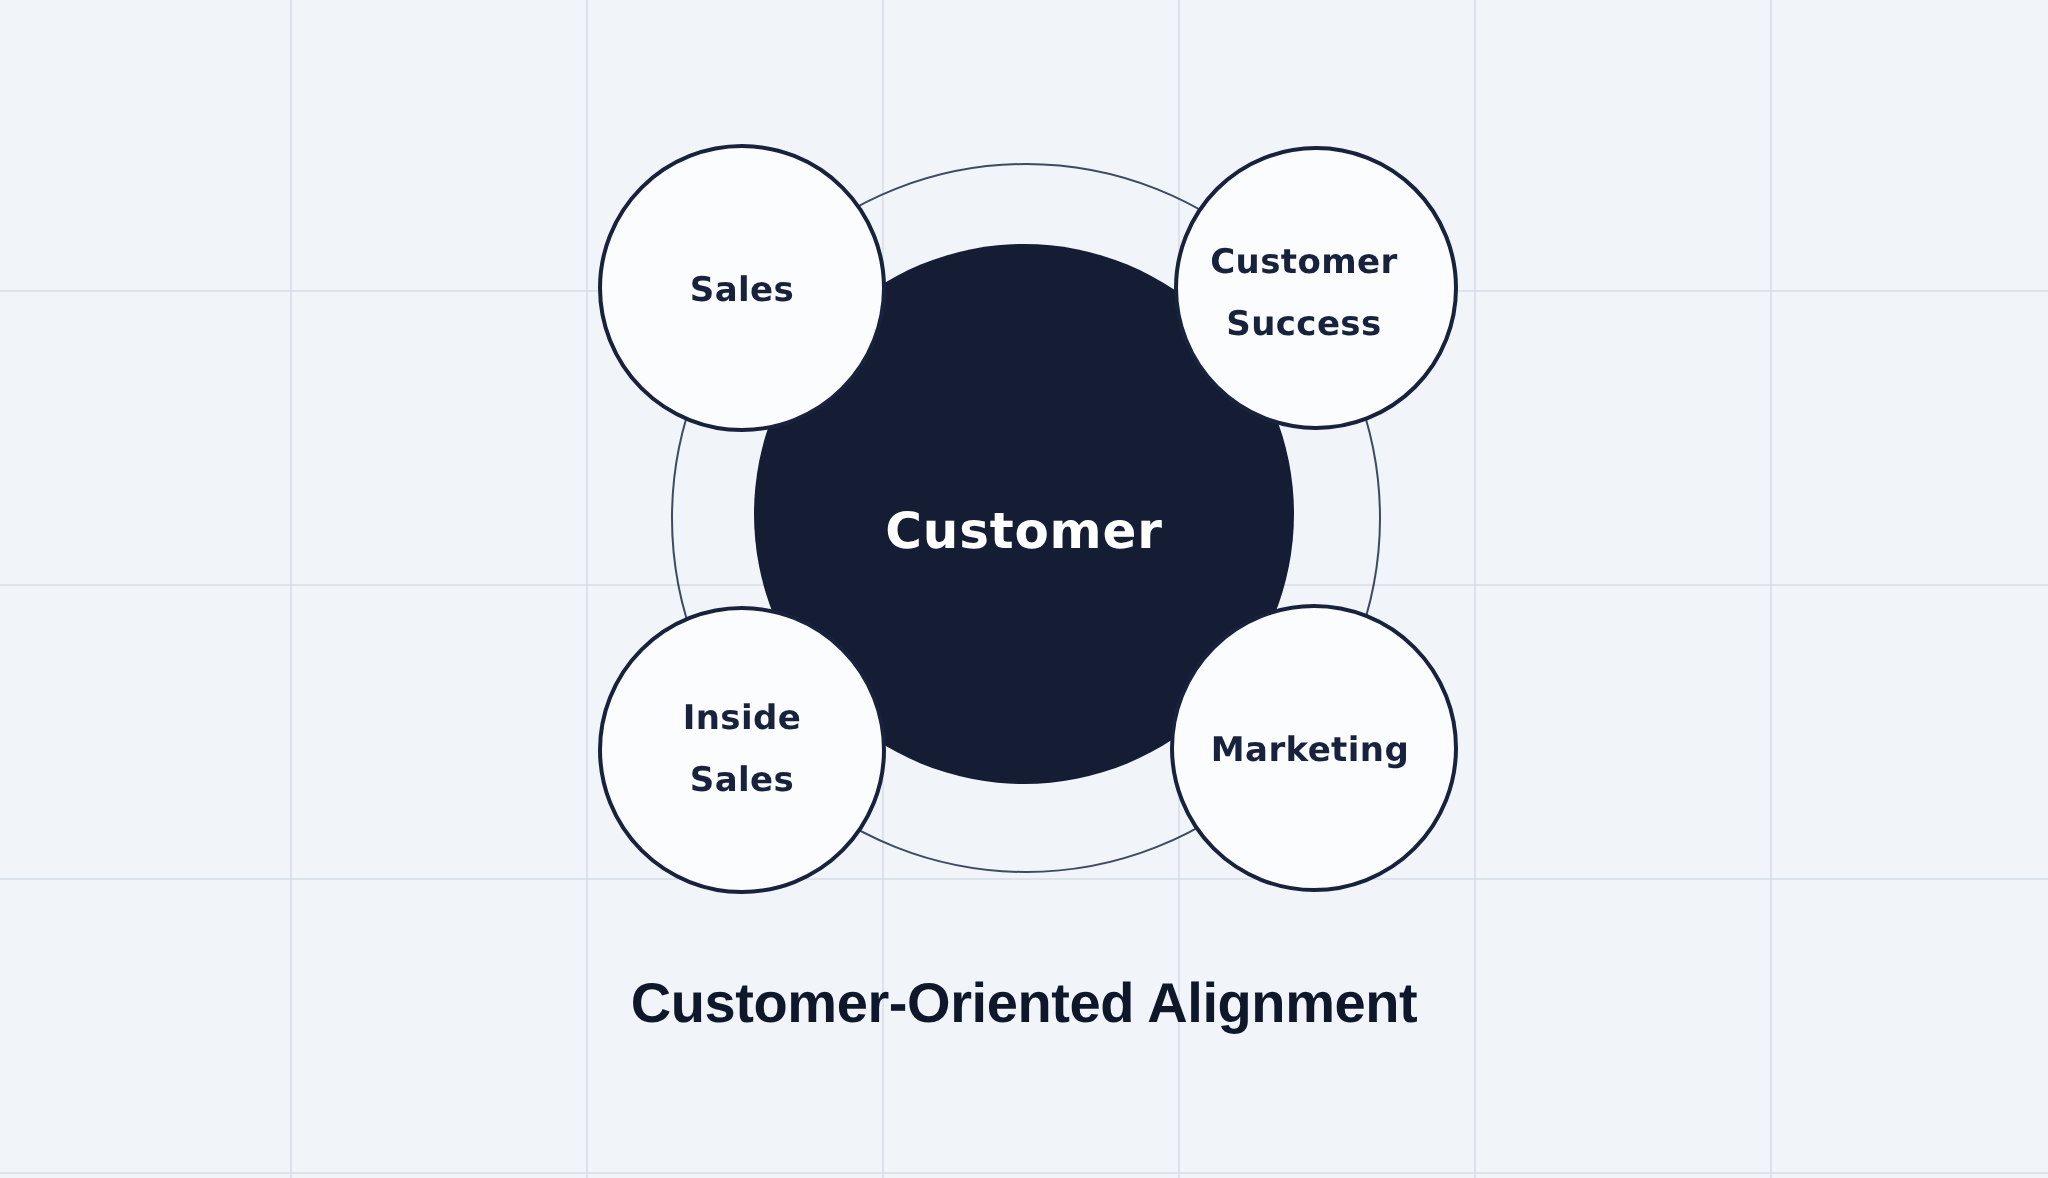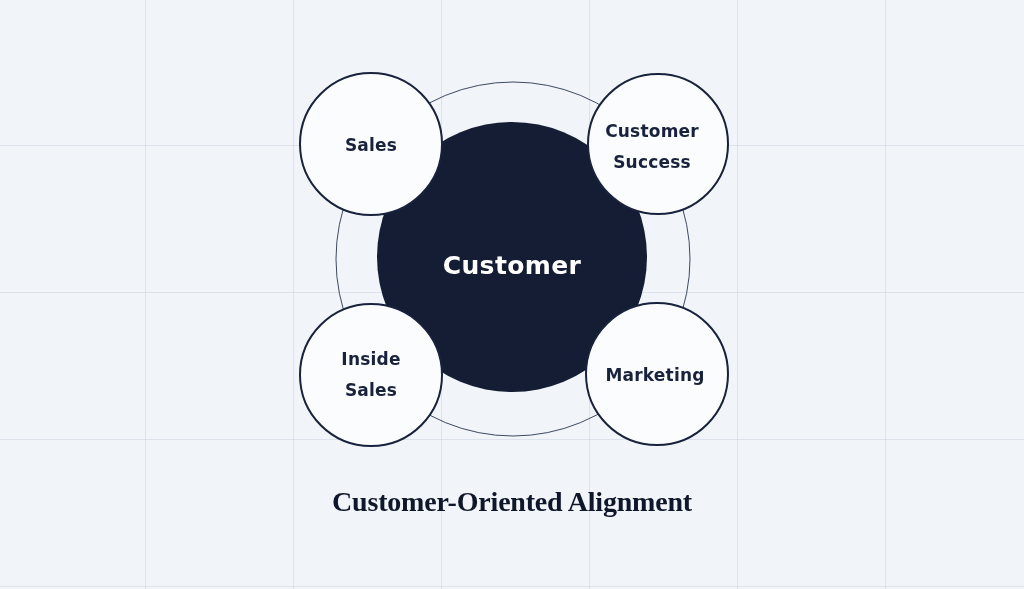--- a/index.html
+++ b/index.html
@@ -65,21 +65,21 @@
     text-anchor: middle;
     dominant-baseline: middle;
   }
   .caption {
     position: absolute;
     left: 0;
     top: 483px;
     width: 1024px;
     text-align: center;
     color: #0f172a;
-    font-family: Liberation Serif, serif;
+    font-family: Liberation Sans, sans-serif;
     font-size: 28px;
     font-weight: bold;
     letter-spacing: -0.2px;
     line-height: 38px;
     white-space: nowrap;
   }
 </style>
 </head>
 <body>
 

